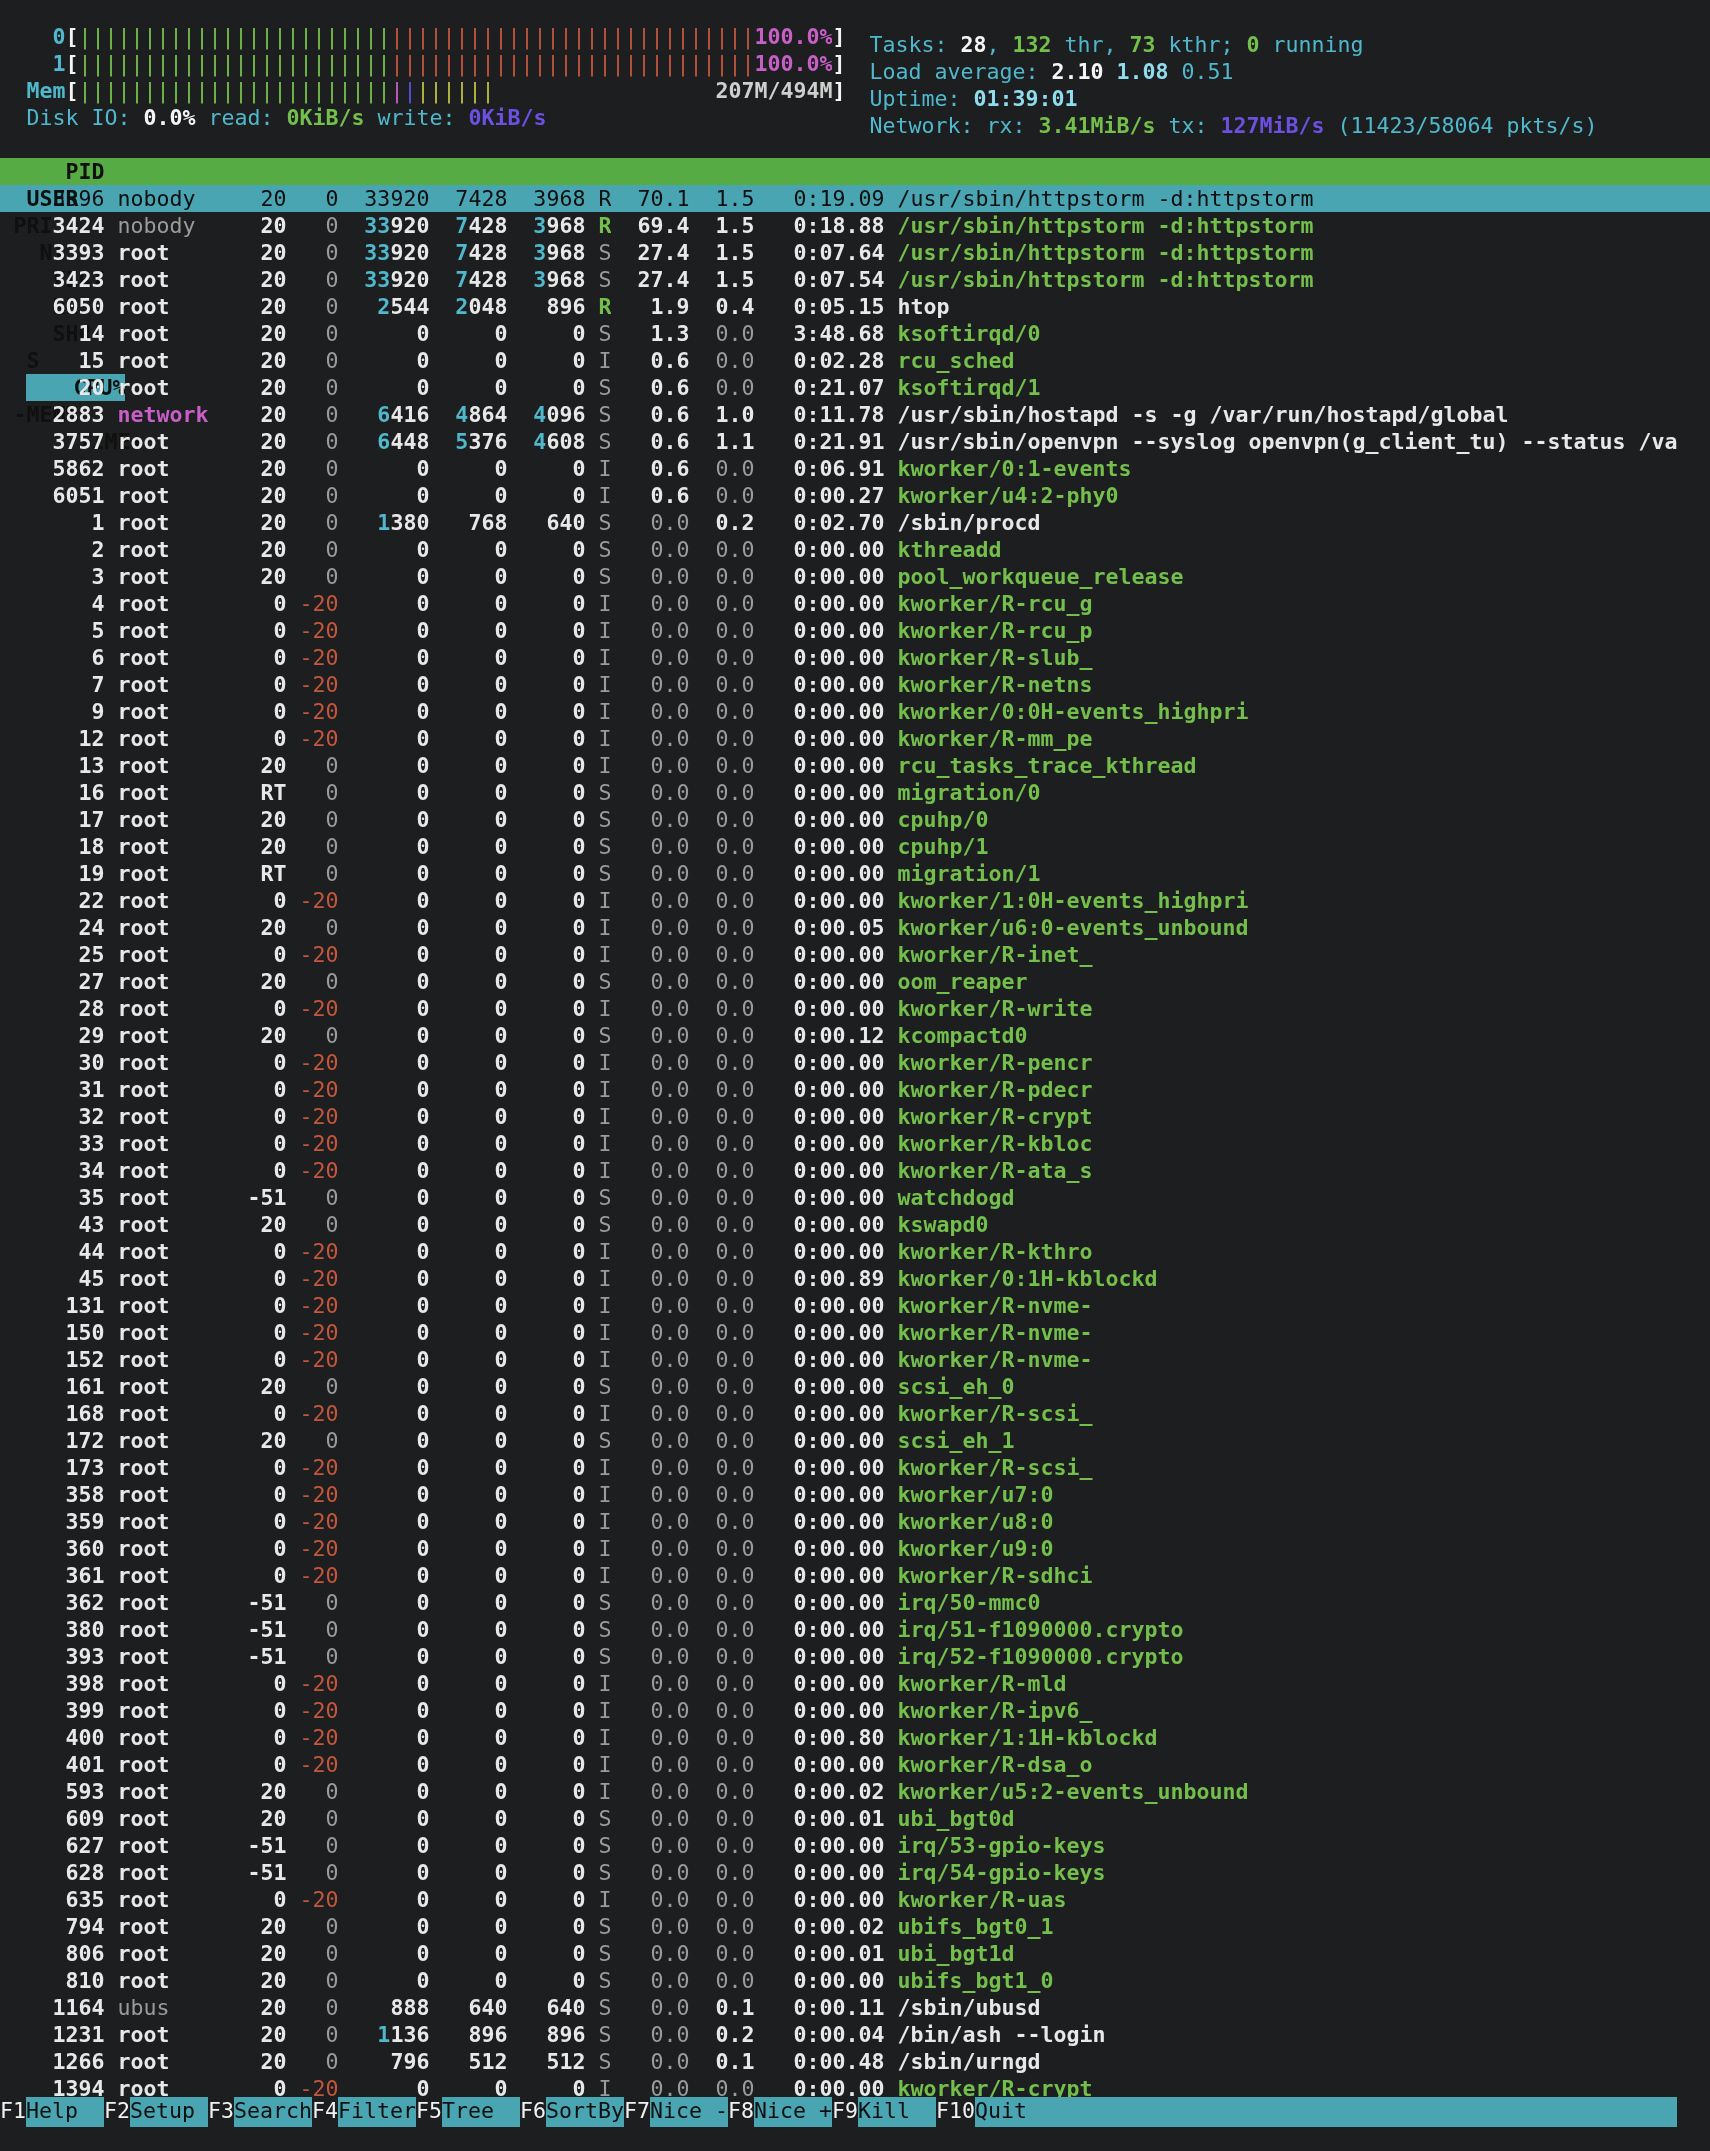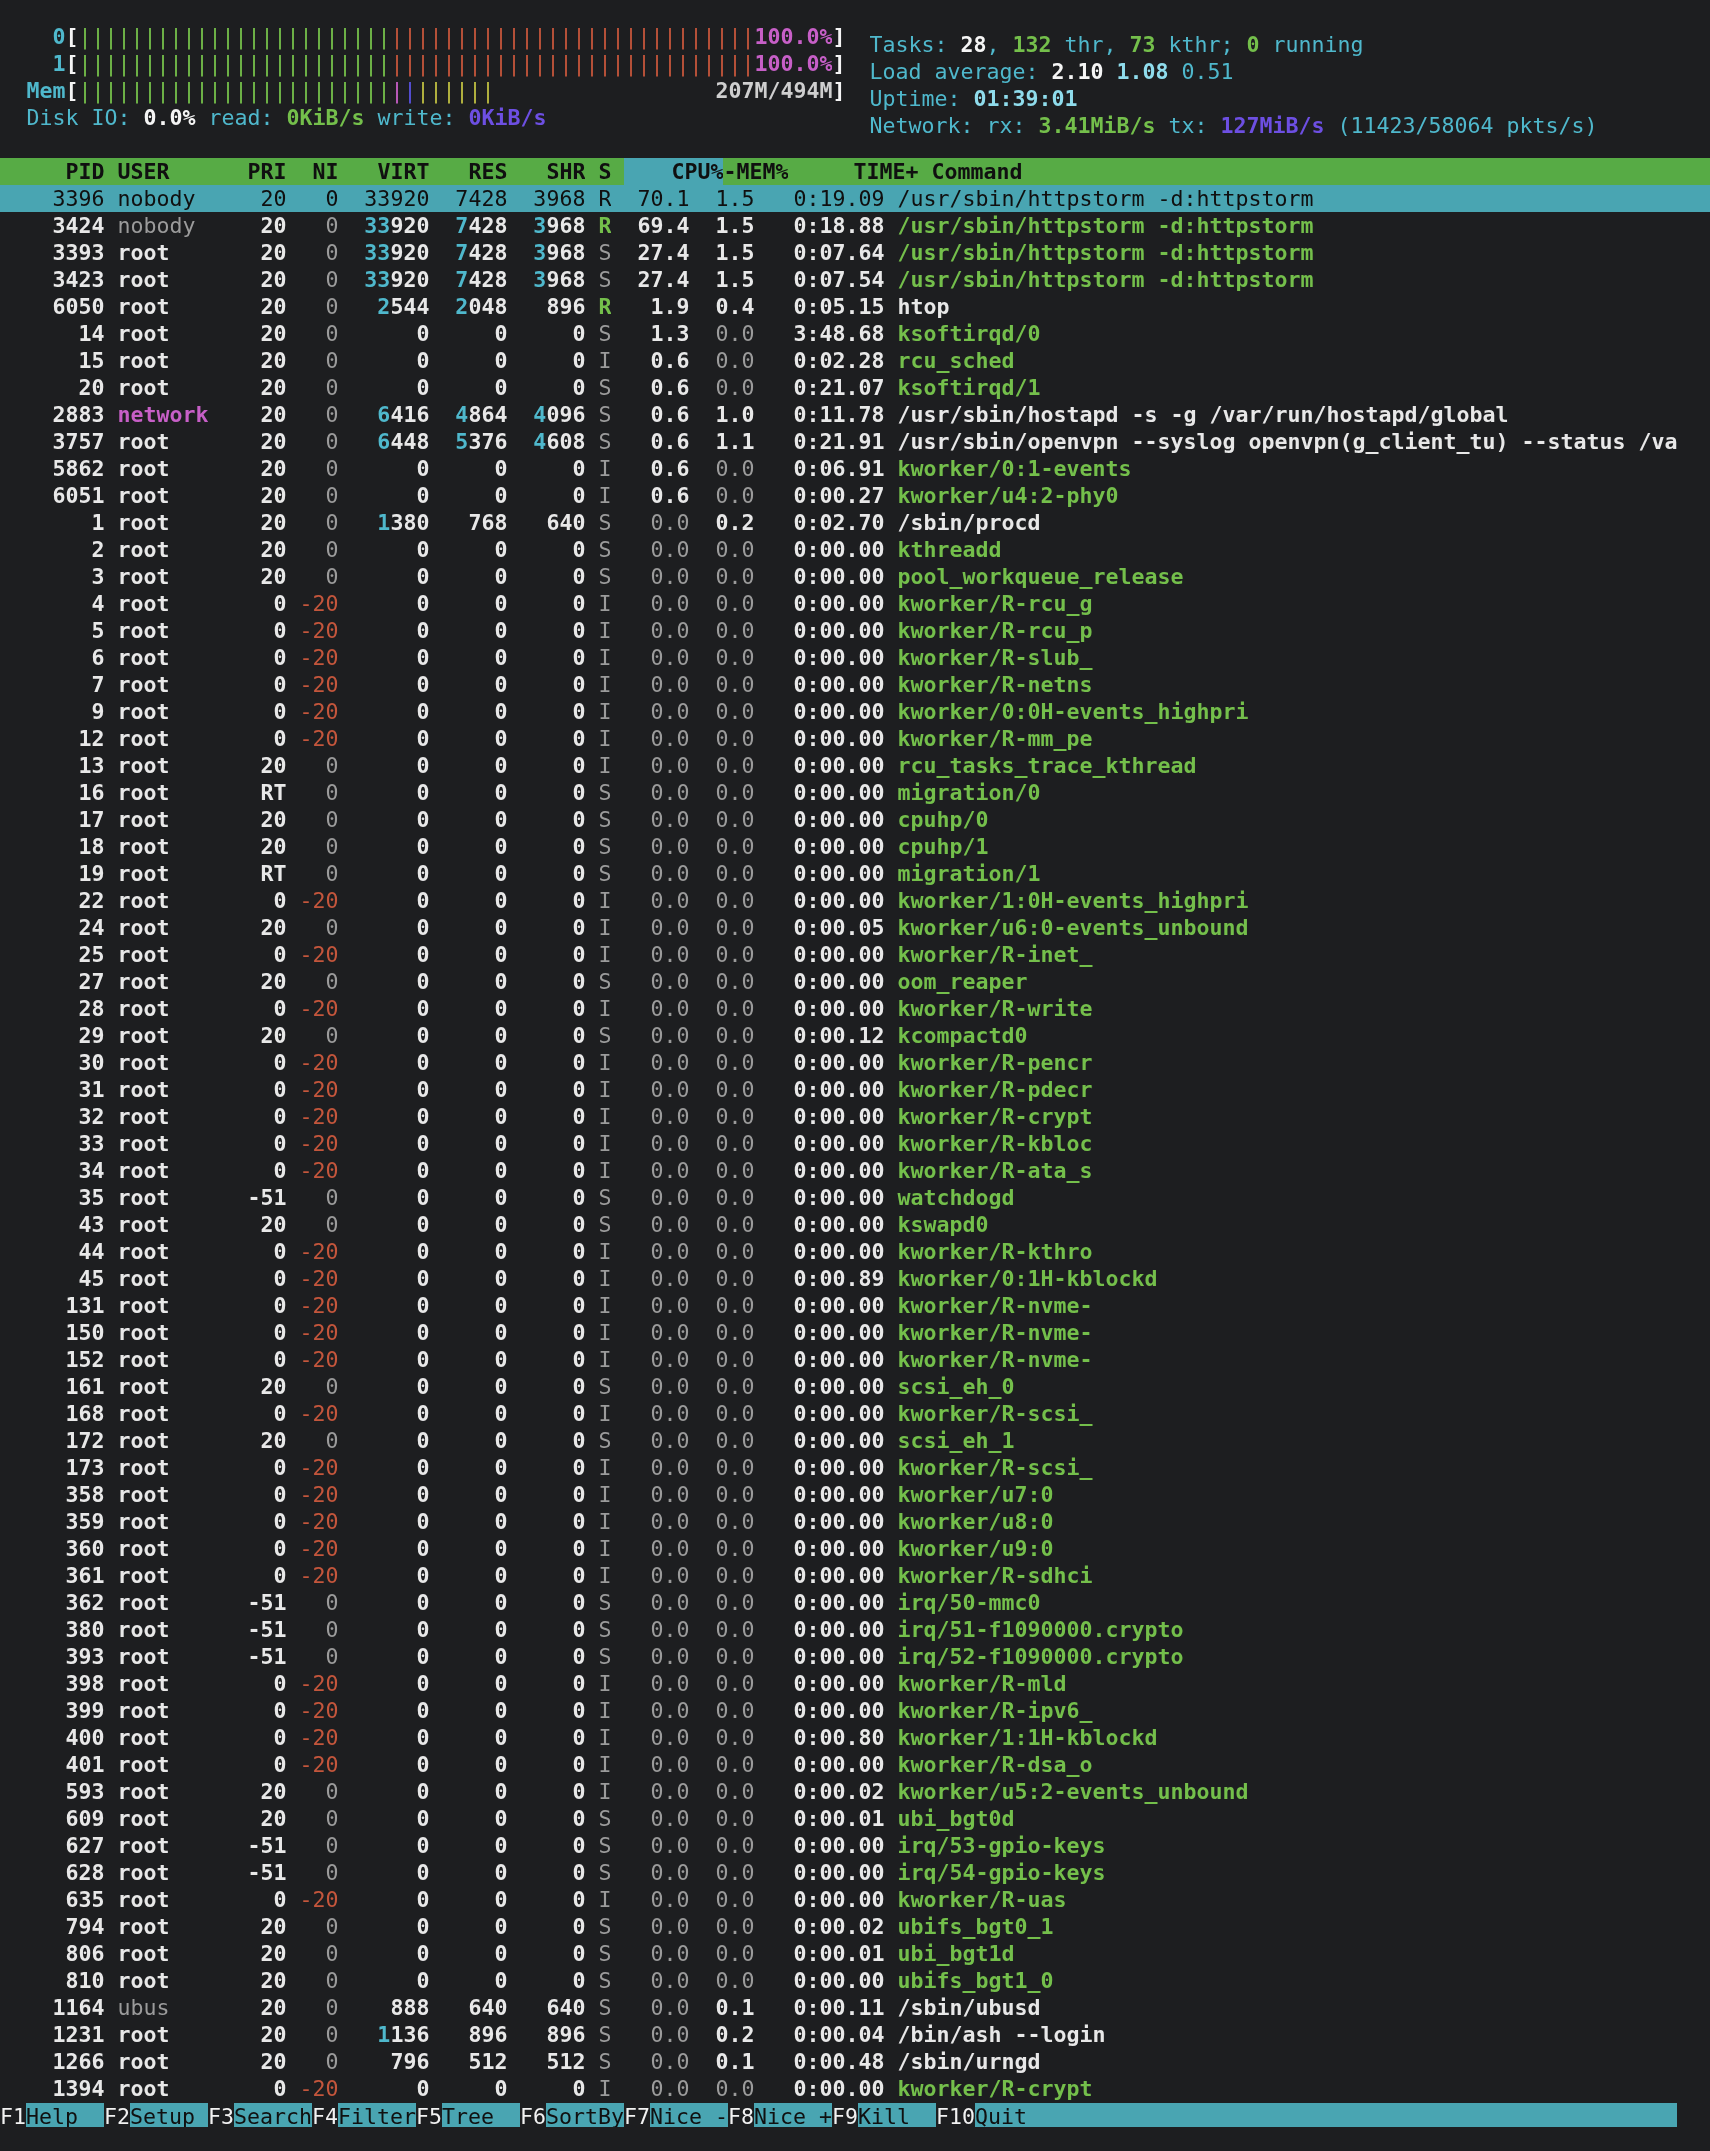--- a/index.html
+++ b/index.html
@@ -48,21 +48,21 @@
   .c-magenta{color:var(--magenta);font-weight:bold;}
   .c-memtxt{color:var(--memtxt);font-weight:bold;}
   .p-green{color:var(--green);}
   .p-red{color:var(--red);}
   .p-magenta{color:var(--magenta);}
   .p-blue{color:#5a53e0;}
   .p-yellow{color:var(--yellow);}
 
   #table{margin-top:27px;}
   .prow,#colhdr{display:flex;height:27px;line-height:27px;white-space:pre;padding-left:13.4px;}
-  #colhdr{background:var(--greenbg);color:var(--black);}
+  #colhdr{background:var(--greenbg);color:var(--black);flex-direction:column;}
   #colhdr .cell{font-weight:bold;}
   .cell{flex:none;overflow:hidden;}
   .w-pid{width:7ch;text-align:right;}
   .w-user{width:10ch;margin-left:1ch;text-align:left;}
   .w-pri{width:3ch;text-align:right;}
   .w-ni{width:3ch;margin-left:1ch;text-align:right;}
   .w-virt{width:6ch;margin-left:1ch;text-align:right;}
   .w-res{width:5ch;margin-left:1ch;text-align:right;}
   .w-shr{width:5ch;margin-left:1ch;text-align:right;}
   .w-s{width:1ch;margin-left:1ch;text-align:center;}
@@ -73,21 +73,21 @@
   #colhdr .hl{background:var(--cyanbg);padding-left:34px;}
   .t-white{color:var(--white);font-weight:bold;}
   .t-grey{color:var(--grey);font-weight:normal;}
   .t-green{color:var(--green);font-weight:bold;}
   .t-red{color:var(--red);font-weight:normal;}
   .t-magenta{color:var(--magenta);font-weight:bold;}
   .t-cyand{color:var(--cyan);font-weight:bold;}
   .prow.sel{background:var(--cyanbg);}
   .prow.sel .cell, .prow.sel .cell span{color:var(--black) !important;font-weight:normal;}
 
-  #fbar{position:absolute;left:0;right:33px;bottom:25px;height:24px;display:flex;white-space:pre;}
+  #fbar{position:absolute;left:0;right:33px;bottom:25px;height:30px;display:flex;white-space:pre;}
   .fk-key{color:#f2f2f2;font-weight:normal;background:var(--bg);flex:none;}
   .fk-label{background:var(--cyanbg);color:var(--black);font-weight:normal;flex:none;width:6ch;overflow:hidden;}
   .fk-label.fill{flex:1 1 auto;}
 </style>
 </head>
 <body>
 
 <div id="screen">
   <div id="hdr">
     <div class="hline"><span id="meter-cpu0" class="meter"><span class="m-label">0</span><span class="m-brk">[</span><div class="m-body"><div class="m-pipes"><span class="p-green">||||||||||||||||||||||||</span><span class="p-red">||||||||||||||||||||||||||||</span></div><span class="m-val c-magenta">100.0%</span></div><span class="m-brk">]</span></span><span class="rinfo" id="info-tasks"><span class="c-cyan">Tasks: </span><span class="c-whiteb">28</span><span class="c-cyan">, </span><span class="c-greenb">132</span><span class="c-cyan"> thr</span><span class="c-cyan">, </span><span class="c-greenb">73</span><span class="c-cyan"> kthr; </span><span class="c-greenb">0</span><span class="c-cyan"> running</span></span></div>

